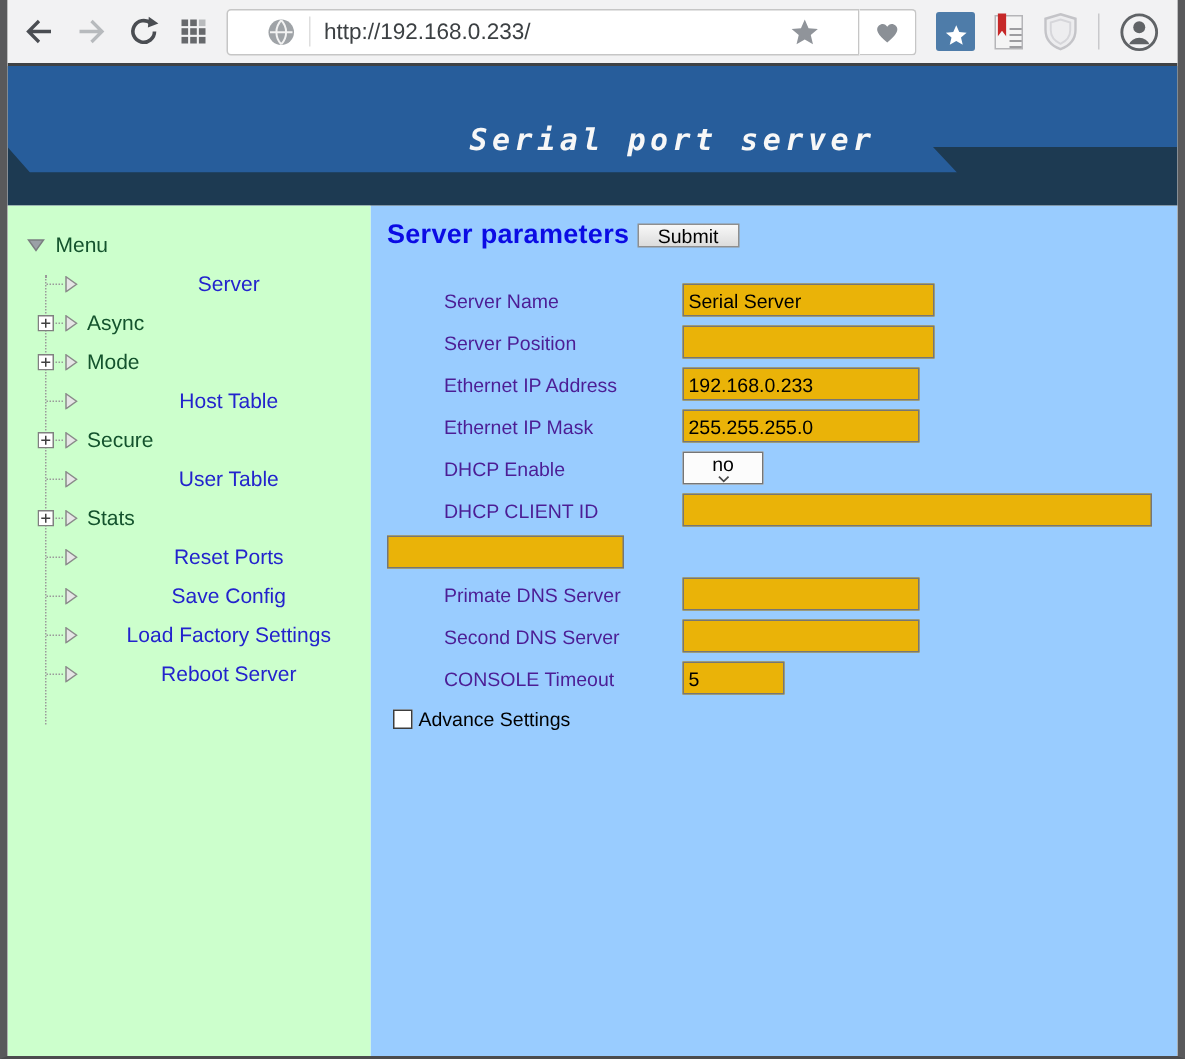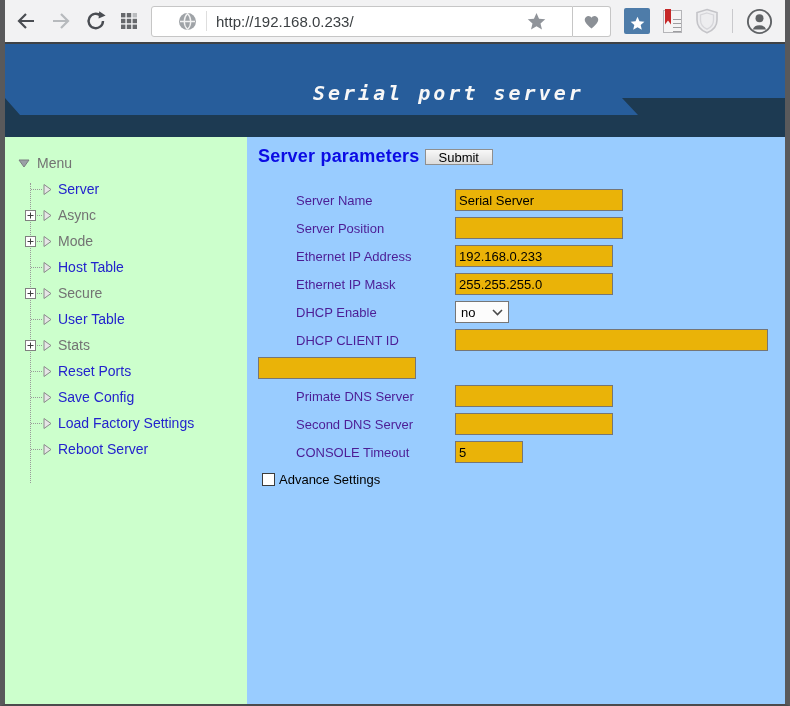--- a/index.html
+++ b/index.html
@@ -37,22 +37,22 @@
     clip-path:polygon(0 0,780px 0,780px 54px,617px 54px,633px 71px,15px 71px,0 54px);}
   .banner-title{position:absolute;left:308px;top:37px;color:#f7f7f7;
     font-family:"DejaVu Sans Mono",monospace;font-style:italic;font-weight:bold;
     font-size:20px;letter-spacing:3px;white-space:nowrap;}
   
   .content{flex:1;display:flex;overflow:hidden;}
   .sidebar{flex:0 0 242px;background:var(--sidebar-green);position:relative;
     padding-top:13px;font-size:14px;}
   .vline{position:absolute;left:25px;top:46px;height:300px;border-left:1px dotted #9a9a9a;}
   .tree-row{position:relative;height:26px;display:flex;align-items:center;
-    padding-left:53px;cursor:pointer;color:#737373;white-space:nowrap;}
-  .tree-row.link{color:var(--link-blue);}
+    padding-left:53px;cursor:pointer;color:#14532d;white-space:nowrap;}
+  .tree-row.link{color:var(--link-blue);justify-content:center;}
   .tree-root{padding-left:32px;}
   .tri-down{position:absolute;left:13px;top:50%;margin-top:-4px;}
   .stub{position:absolute;left:26px;top:50%;width:11px;border-top:1px dotted #9a9a9a;}
   .plus{position:absolute;left:20px;top:50%;margin-top:-5.5px;line-height:0;}
   .plus rect{fill:#fff;stroke:#808080;}
   .plus line{stroke:#404040;}
   .tri{position:absolute;left:38px;top:50%;margin-top:-5.5px;}
   .tri polygon{fill:#e6e6e6;stroke:#8a8a8a;}
   .main{flex:1;background:var(--content-blue);padding:9px 0 0 11px;overflow:hidden;}
   .heading-row{display:flex;align-items:center;}
@@ -294,21 +294,21 @@
           <div class="form-row">
             <span class="flabel">Ethernet IP Address</span>
             <input class="tinput" value="192.168.0.233" style="width: 158px;">
           </div>
           <div class="form-row">
             <span class="flabel">Ethernet IP Mask</span>
             <input class="tinput" value="255.255.255.0" style="width: 158px;">
           </div>
           <div class="form-row">
             <span class="flabel">DHCP Enable</span>
-            <span class="select" style="width: 54px;">
+            <span class="select" style="width: 54px; flex-direction: column;">
               <span>no</span>
               <svg class="chev" width="11" height="7" viewBox="0 0 11 7">
                 <polyline points="1,1 5.5,5.5 10,1"></polyline>
               </svg>
             </span>
           </div>
           <div class="form-row">
             <span class="flabel">DHCP CLIENT ID</span>
             <input class="tinput" style="width: 313px;">
           </div>

